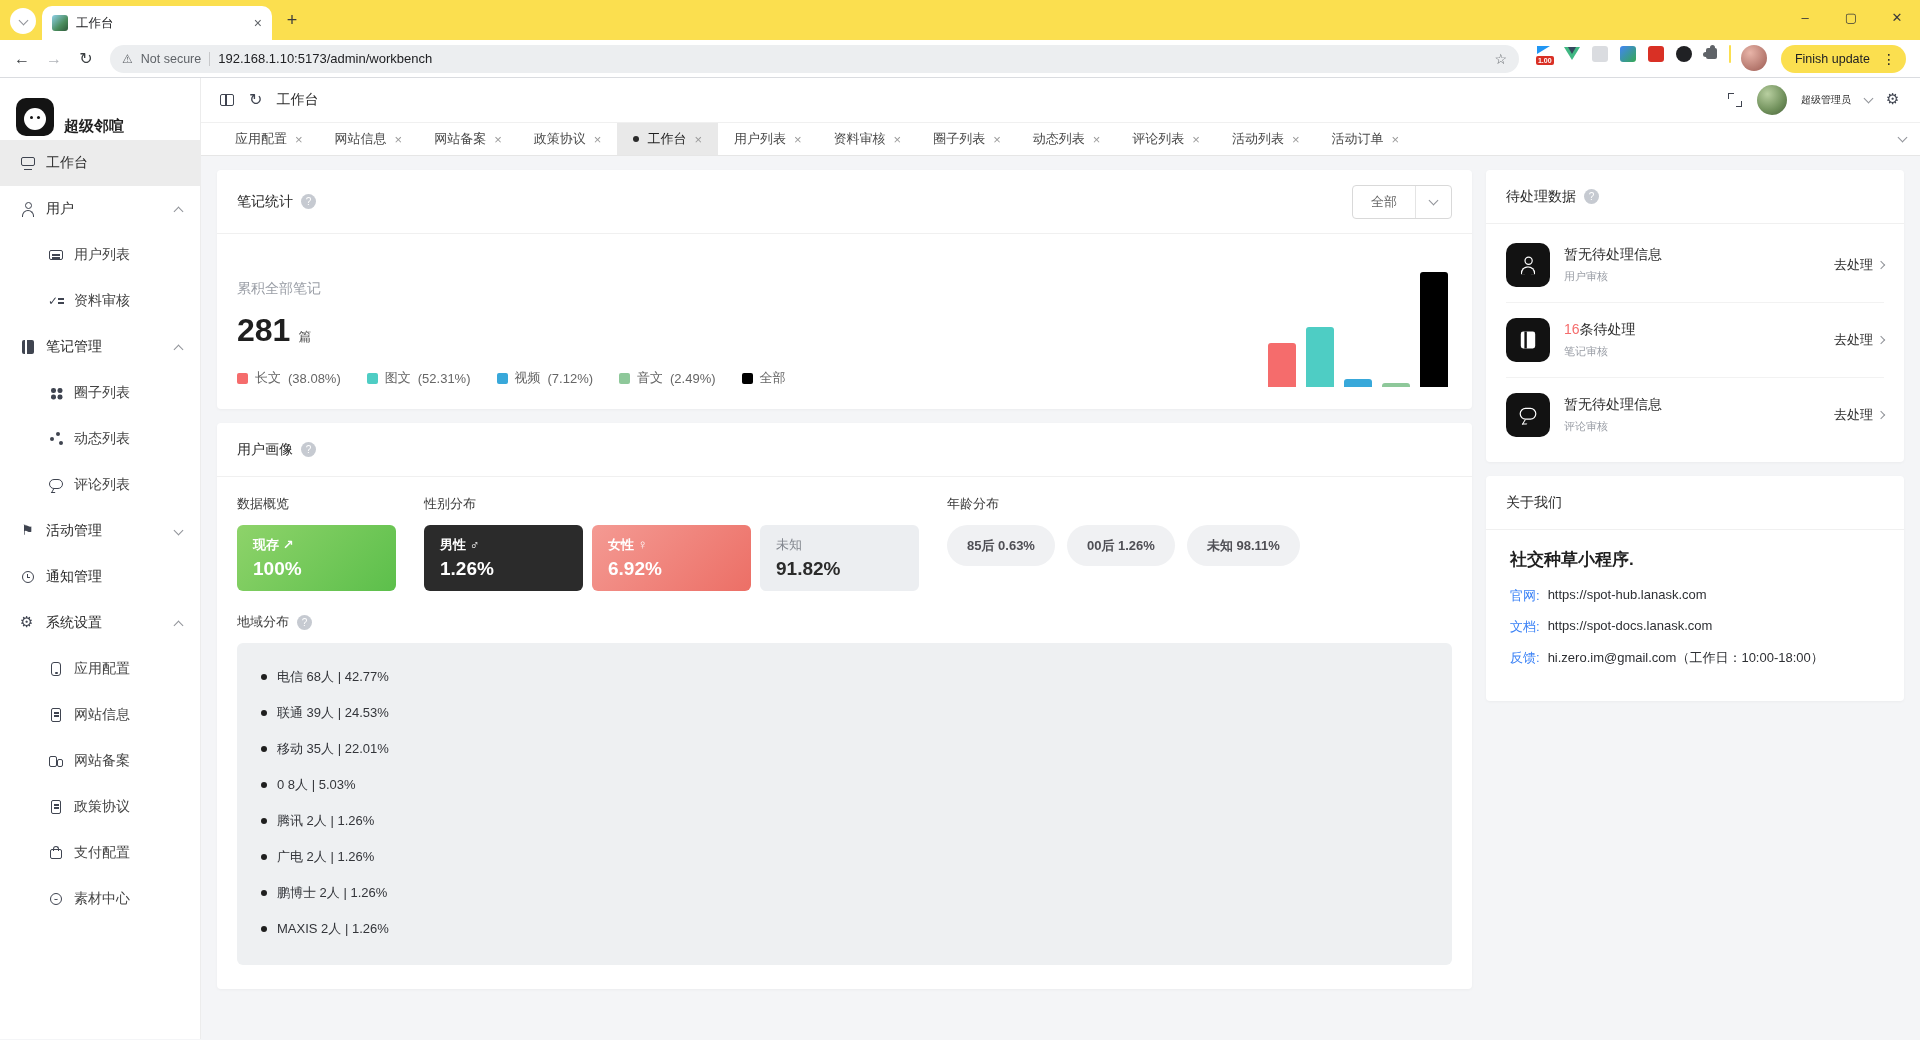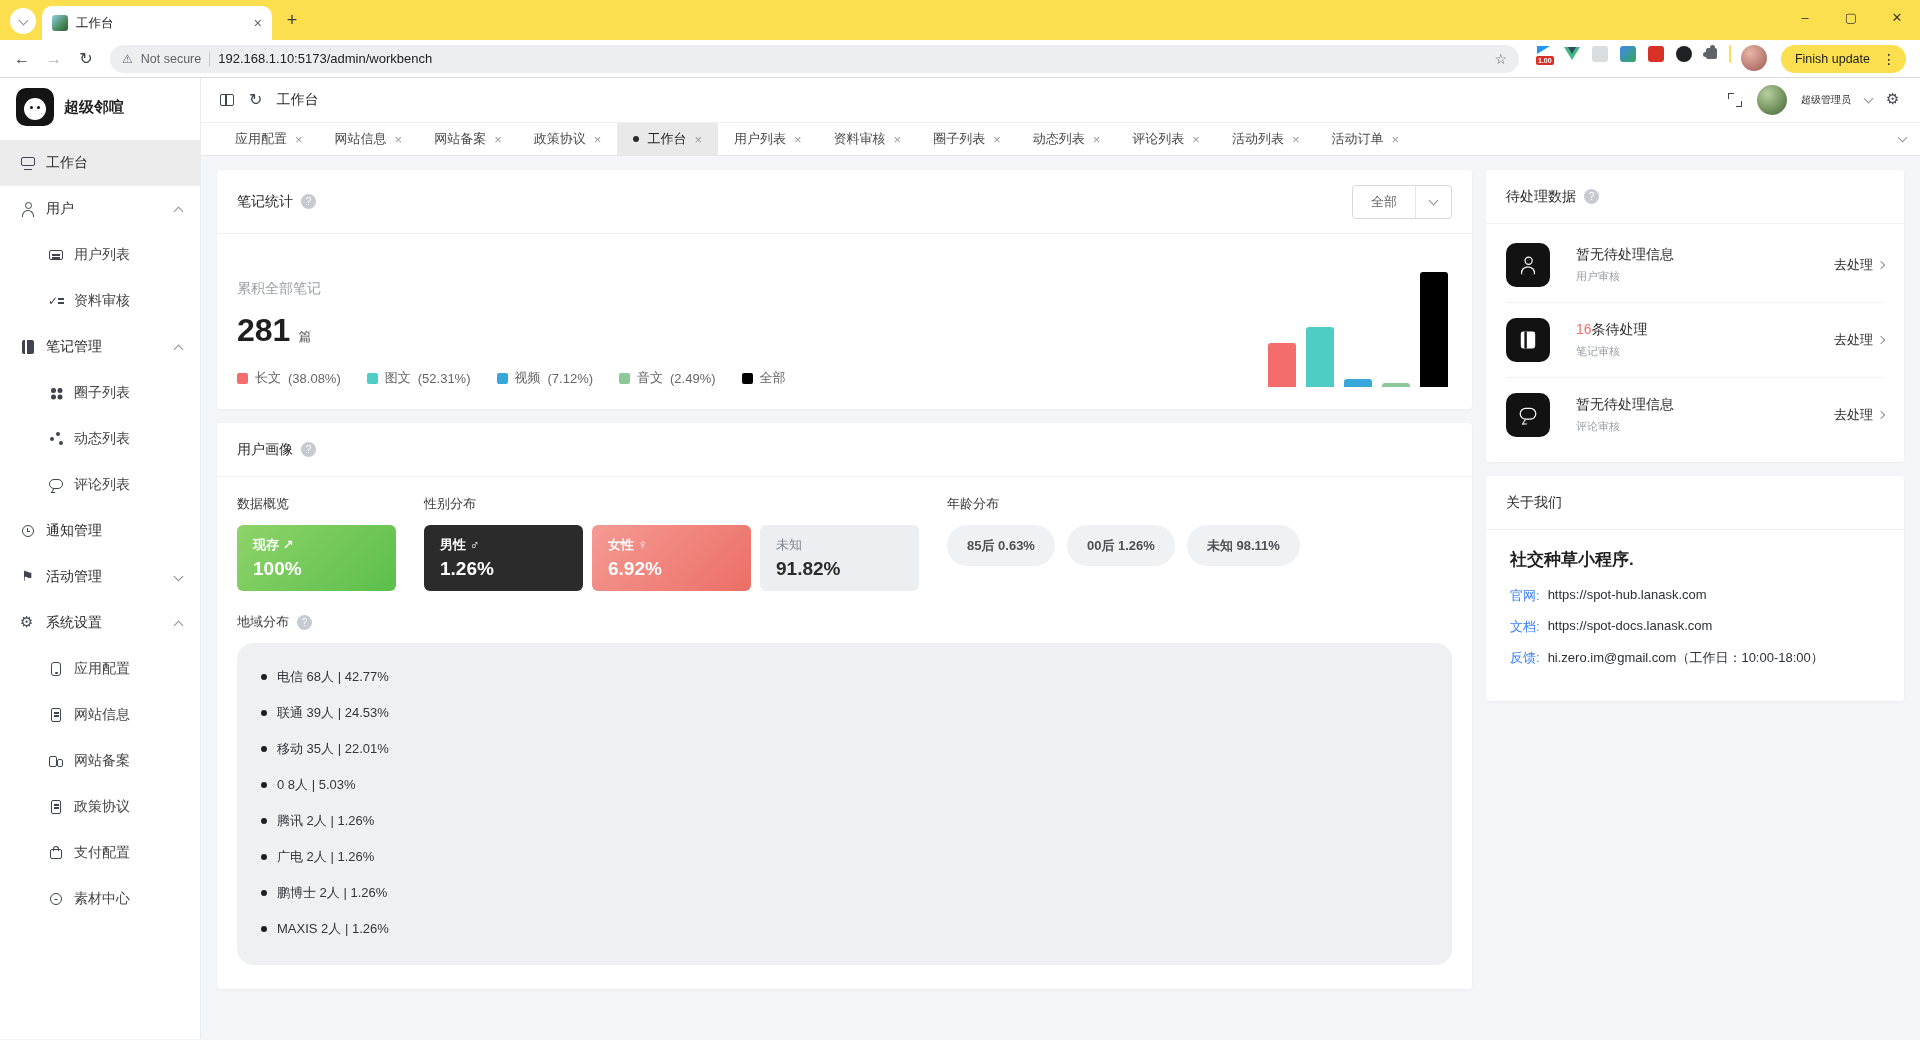--- a/index.html
+++ b/index.html
@@ -79,21 +79,21 @@
   .ext-puzzle::after{content:"";position:absolute;width:5px;height:5px;border-radius:50%;background:#5f6368;left:0;top:7px;box-shadow:7px -7px 0 0 #5f6368}
   .ysep{width:2px;height:18px;background:#fbdf4f;border-radius:1px}
   .br-avatar{width:26px;height:26px;border-radius:50%;background:radial-gradient(circle at 35% 30%,#e8b4a8,#9c5b52)}
   .updatebtn{height:28px;background:#fbdf4f;border-radius:14px;display:flex;align-items:center;padding:0 6px 0 14px;gap:8px;margin-left:4px}
   .updatebtn .lbl{font-size:12.5px;color:#202124}
   .updatebtn .dots{font-size:14px;color:#202124;padding:0 4px}
 
   
   .app{display:flex;height:961px;background:#f4f5f7}
   .sidebar{width:201px;background:#fff;border-right:1px solid #ececec;flex:none}
-  .brand{height:58px;display:flex;align-items:center;gap:10px;padding:0 16px}
+  .brand{height:58px;display:flex;align-items:flex-end;gap:10px;padding:0 16px}
   .logo{width:38px;height:38px;border-radius:10px;background:#141414;position:relative}
   .logo::before{content:"";position:absolute;left:8px;top:10px;width:22px;height:22px;border-radius:50%;background:#fff}
   .logo::after{content:"";position:absolute;left:14px;top:18px;width:3px;height:3px;border-radius:50%;background:#141414;box-shadow:7px 0 0 0 #141414}
   .brand .name{font-size:15px;font-weight:bold;color:#1f1f1f}
   .menu{padding-top:4px}
   .side-item{height:46px;display:flex;align-items:center;gap:10px;padding:0 16px 0 20px;font-size:14px;color:#2d2d2d;cursor:pointer}
   .side-item.sub{padding-left:48px;color:#444}
   .side-item.is-active{background:#ececec}
   .side-item .lbl{flex:1}
   .side-item .caret{display:none;margin-right:2px}
@@ -151,27 +151,27 @@
   .gcard .v{font-size:19px;font-weight:bold;color:#fff}
   .gcard.v-green{background:linear-gradient(135deg,#8ed36a,#5cbf4b)}
   .gcard.v-dark{background:#2b2b2b}
   .gcard.v-pink{background:linear-gradient(135deg,#f49a93,#ec6f66)}
   .gcard.v-light{background:#eceef1}
   .gcard.v-light .l{color:#82868e;font-weight:normal}
   .gcard.v-light .v{color:#2b2b2b}
   .chips{display:flex;gap:12px}
   .chip{height:41px;border-radius:21px;background:#f0f1f3;display:flex;align-items:center;padding:0 20px;font-size:13px;font-weight:bold;color:#4f4f55}
   .region-label{display:flex;align-items:center;margin:22px 0 12px;font-size:13px;color:#3a3a3a}
-  .region-panel{background:#eef0f2;border-radius:16px;padding:16px 0 18px}
+  .region-panel{background:#eef0f2;border-radius:6px;padding:16px 0 18px}
   .region-row{display:flex;align-items:center;padding:9px 0 9px 24px;font-size:13px;color:#33353a}
   .region-row .dot{width:6px;height:6px;border-radius:50%;background:#1f1f1f;margin-right:10px;flex:none}
 
   
   .pd-body{padding:4px 20px 10px}
-  .pd-row{display:flex;align-items:center;gap:26px;padding:15px 0;border-bottom:1px solid #f2f2f2}
+  .pd-row{display:flex;align-items:center;gap:14px;padding:15px 0;border-bottom:1px solid #f2f2f2}
   .pd-row:last-child{border-bottom:none}
   .p-icon{width:44px;height:44px;border-radius:10px;background:#121212;display:flex;align-items:center;justify-content:center;flex:none}
   .p-icon .ic{color:#fff;transform:scale(1.2)}
   .p-icon .i-notebook::before{background:#fff}
   .p-icon .i-notebook::after{background:#121212}
   .pd-text{flex:1;min-width:0}
   .pd-text .t1{font-size:14px;color:#2d2d2d;margin-bottom:5px}
   .pd-text .t1 .hl{color:#f56c6c}
   .pd-text .t2{font-size:11px;color:#9a9ea6}
   .pd-action{display:flex;align-items:center;gap:5px;font-size:13px;color:#2d2d2d;cursor:pointer}
@@ -295,29 +295,29 @@
 
         </div>
 
         <div class="side-item sub">
           <span class="ic i-comment"></span>
           <span class="lbl">评论列表</span>
 
         </div>
 
         <div class="side-item">
-          <span class="ic i-alarm"></span>
-          <span class="lbl">通知管理</span>
-
-        </div>
-
-        <div class="side-item">
           <span class="ic i-flag"></span>
           <span class="lbl">活动管理</span>
           <span class="caret v-down"></span>
+        </div>
+
+        <div class="side-item">
+          <span class="ic i-alarm"></span>
+          <span class="lbl">通知管理</span>
+
         </div>
 
         <div class="side-item">
           <span class="ic i-gear"></span>
           <span class="lbl">系统设置</span>
           <span class="caret v-up"></span>
         </div>
 
         <div class="side-item sub">
           <span class="ic i-appwindow"></span>

